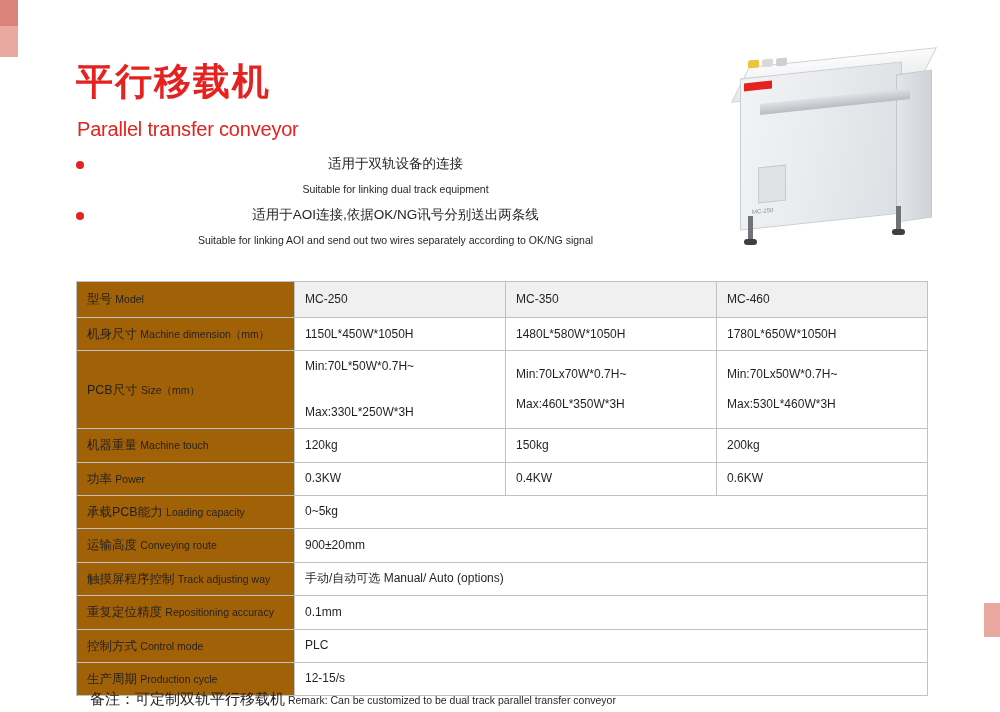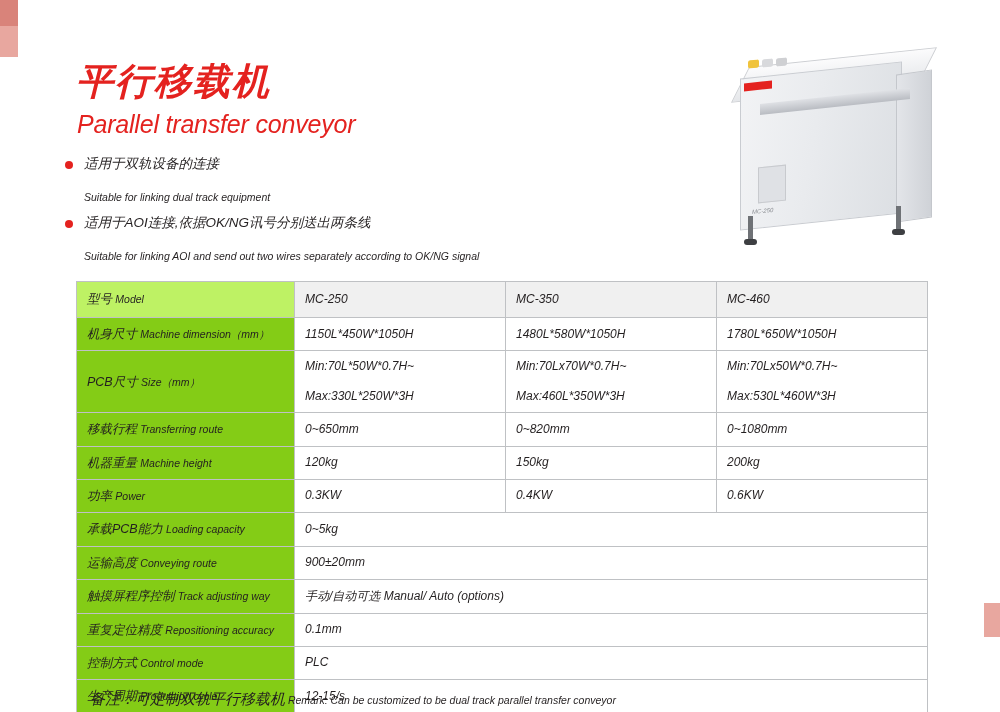--- a/index.html
+++ b/index.html
@@ -12,21 +12,20 @@
     background: #ffffff;
     font-family: "Liberation Sans", sans-serif;
     color: #231f20;
     position: relative;
     overflow: hidden;
   }
   .page {
     position: relative;
     width: 1000px;
     height: 637px;
-    font-style: italic;
   }
   
   .corner-block {
     position: absolute;
     left: 0;
     top: 0;
     width: 18px;
     height: 57px;
     background: #e8a79f;
   }
@@ -53,30 +52,31 @@
     top: 62px;
     font-size: 37px;
     font-weight: bold;
     color: #e4221f;
     letter-spacing: 2px;
     line-height: 1.1;
   }
   .title-en {
     position: absolute;
     left: 77px;
-    top: 110px;
-    font-size: 25px;
+    top: 118px;
+    font-size: 20px;
     color: #e4221f;
     letter-spacing: -0.2px;
   }
   .bullets {
     position: absolute;
-    left: 65px;
+    left: 76px;
     top: 155px;
     width: 620px;
+    text-align: center;
   }
   .bullet-row {
     position: relative;
     padding-left: 19px;
     margin-bottom: 9px;
   }
   .bullet-dot {
     position: absolute;
     left: 0;
     top: 6px;
@@ -87,21 +87,21 @@
   }
   .bullet-cn {
     font-size: 13.5px;
     color: #231f20;
     line-height: 1.35;
   }
   .bullet-en {
     font-size: 10.5px;
     color: #231f20;
     line-height: 1.4;
-    margin-top: 17px;
+    margin-top: 9px;
   }
   
   .machine {
     position: absolute;
     left: 700px;
     top: 48px;
     width: 260px;
     height: 210px;
   }
   .m-body {
@@ -217,25 +217,25 @@
     text-align: left;
     line-height: 1.45;
     color: #231f20;
   }
   table.spec thead th {
     background: #f0f0f0;
     font-weight: normal;
     height: 21px;
   }
   table.spec td.label, table.spec th.label {
-    background: #bef264;
+    background: #a16207;
     width: 218px;
   }
   table.spec tbody td.label {
-    background: #84cc16;
+    background: #a16207;
   }
   .cn {
     font-size: 12.5px;
   }
   .en {
     font-size: 10.5px;
   }
   .two-line span.l2 { display:block; }
   .remark {
     position: absolute;
@@ -317,46 +317,37 @@
         <td>1780L*650W*1050H</td>
       </tr>
 
       <tr>
         <td class="label">
           <span class="cn">PCB尺寸</span>
           <span class="en">Size（mm）</span>
         </td>
         <td class="two-line">
           <span class="l1">Min:70L*50W*0.7H~</span>
-          <span class="l2" style="display:block;margin-top:12px">Max:330L*250W*3H</span>
+          <span class="l2" style="display:block;margin-top:28px">Max:330L*250W*3H</span>
         </td>
         <td class="two-line">
           <span class="l1">Min:70Lx70W*0.7H~</span>
           <span class="l2" style="display:block;margin-top:12px">Max:460L*350W*3H</span>
         </td>
         <td class="two-line">
           <span class="l1">Min:70Lx50W*0.7H~</span>
           <span class="l2" style="display:block;margin-top:12px">Max:530L*460W*3H</span>
         </td>
       </tr>
 
-      <tr>
-        <td class="label">
-          <span class="cn">移载行程</span>
-          <span class="en">Transferring route</span>
-        </td>
-        <td>0~650mm</td>
-        <td>0~820mm</td>
-        <td>0~1080mm</td>
-      </tr>
 
       <tr>
         <td class="label">
           <span class="cn">机器重量</span>
-          <span class="en">Machine height</span>
+          <span class="en">Machine touch</span>
         </td>
         <td>120kg</td>
         <td>150kg</td>
         <td>200kg</td>
       </tr>
 
       <tr>
         <td class="label">
           <span class="cn">功率</span>
           <span class="en">Power</span>

